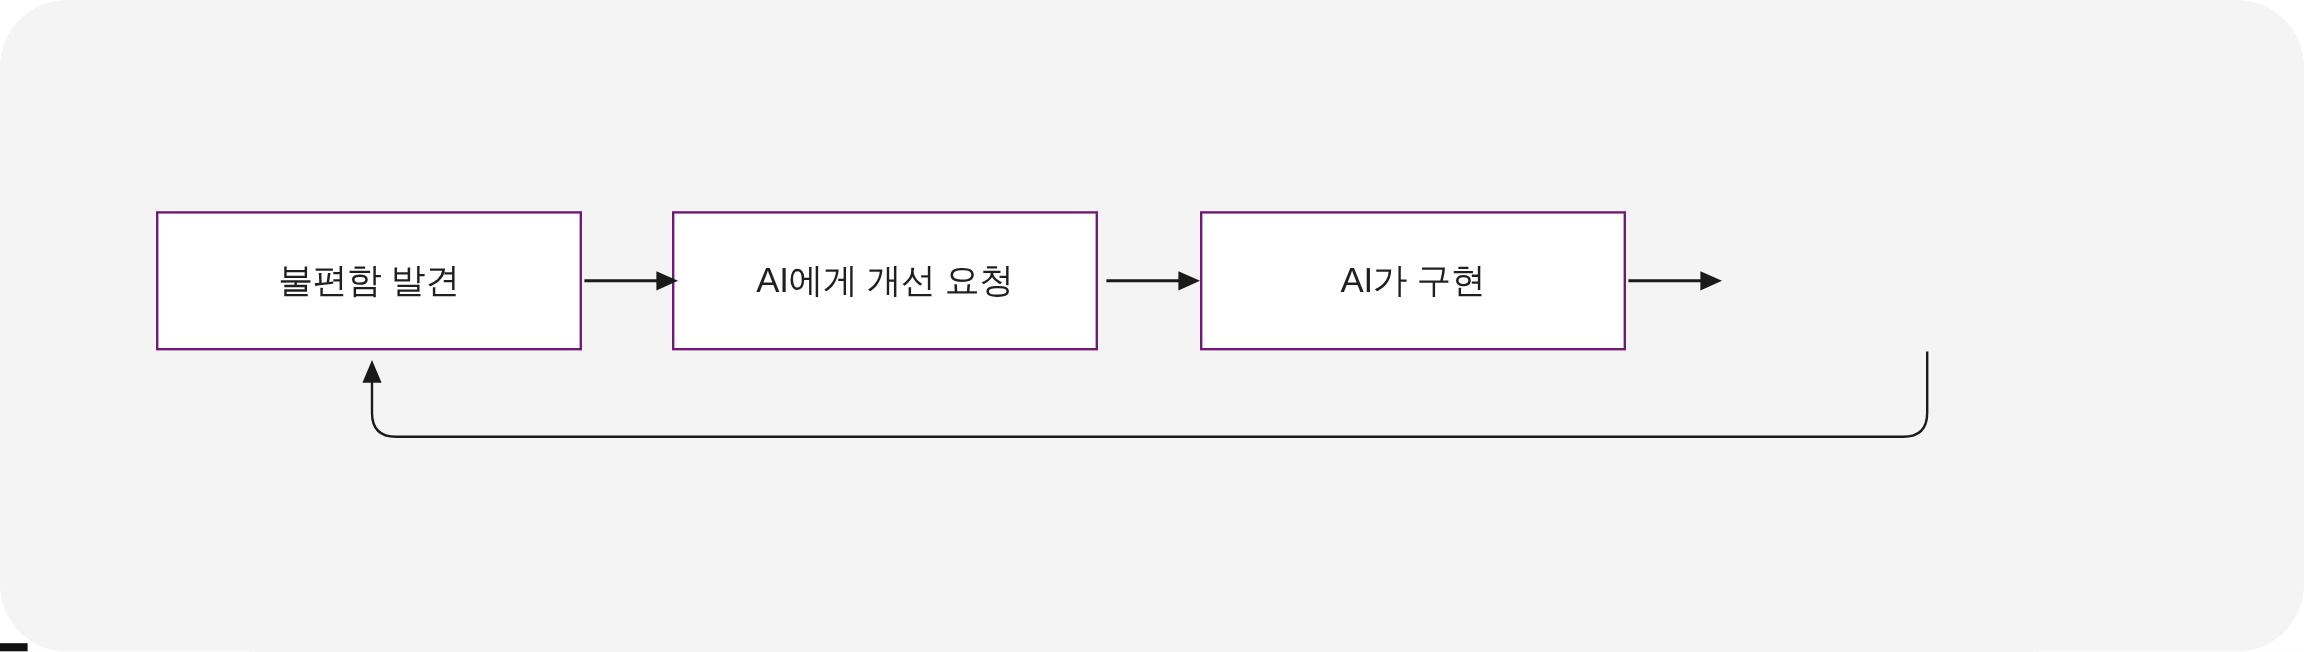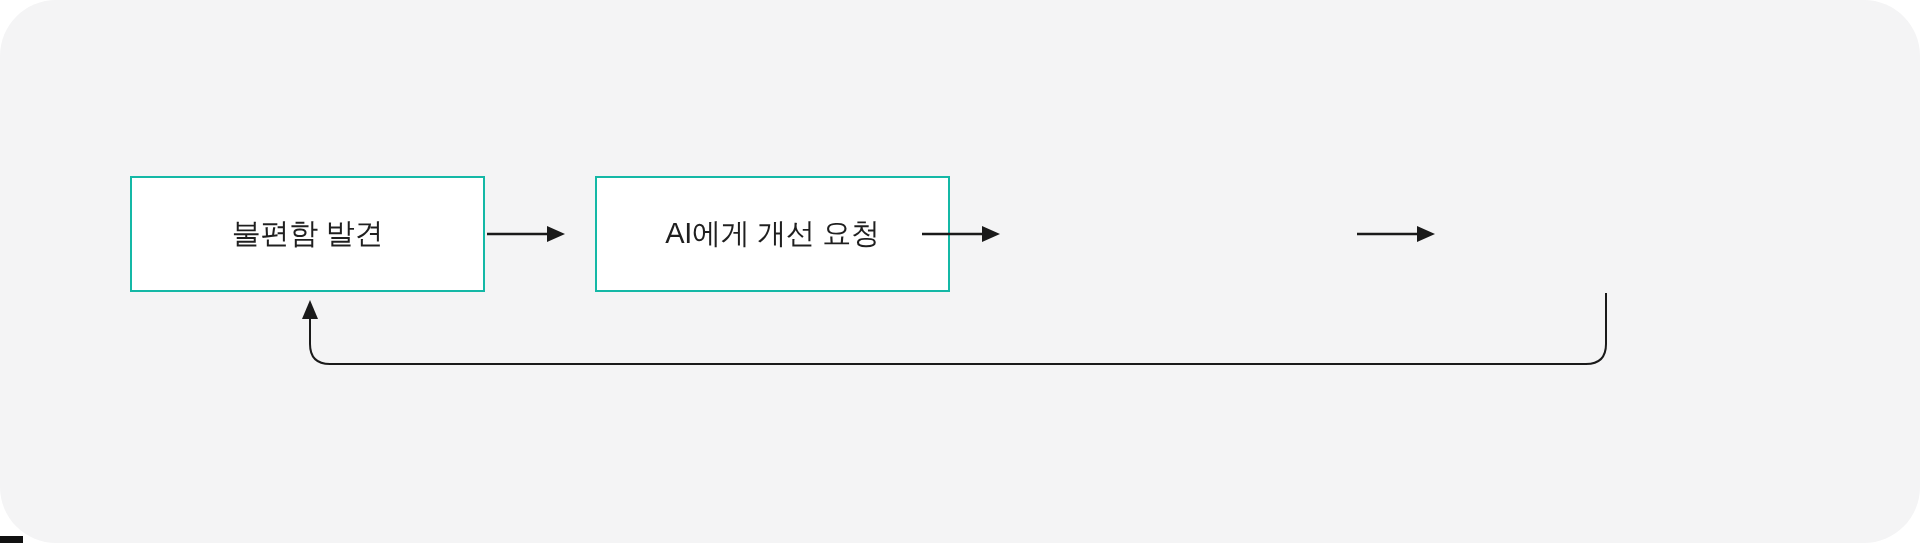--- a/index.html
+++ b/index.html
@@ -19,34 +19,34 @@
     inset: 0;
     background: #f4f4f5;
     border-radius: 56px;
   }
   .flow-node {
     position: absolute;
     top: 176px;
     width: 355px;
     height: 116px;
     background: #ffffff;
-    border: 2px solid #14b8a6;
+    border: 2px solid #701a75;
     display: flex;
     align-items: center;
     justify-content: center;
   }
   .flow-node .label {
     font-size: 29px;
     font-weight: 500;
     color: #1f1f1f;
     letter-spacing: -0.3px;
     white-space: nowrap;
   }
   #node-discover  { left: 130px; }
-  #node-request   { left: 595px; }
+  #node-request   { left: 560px; }
   #node-implement { left: 1000px; }
   #node-use       { left: 1435px; }
   .connector-layer {
     position: absolute;
     inset: 0;
     width: 1920px;
     height: 543px;
     pointer-events: none;
   }
   .cutoff-mark {
@@ -64,20 +64,23 @@
 <div class="stage">
 
   <div class="canvas"></div>
 
   <div class="flow-node" id="node-discover">
     <span class="label">불편함 발견</span>
   </div>
   <div class="flow-node" id="node-request">
     <span class="label">AI에게 개선 요청</span>
   </div>
+  <div class="flow-node" id="node-implement">
+    <span class="label">AI가 구현</span>
+  </div>
 
   <svg class="connector-layer" viewBox="0 0 1920 543">
 
     <g>
       <line x1="487" y1="234" x2="548" y2="234" stroke="#1a1a1a" stroke-width="2.5"></line>
       <polygon points="547,226 565,234 547,242" fill="#1a1a1a"></polygon>
     </g>
 
     <g>
       <line x1="922" y1="234" x2="983" y2="234" stroke="#1a1a1a" stroke-width="2.5"></line>

